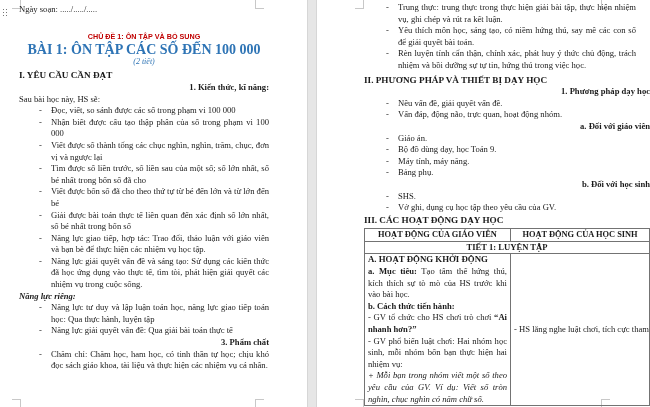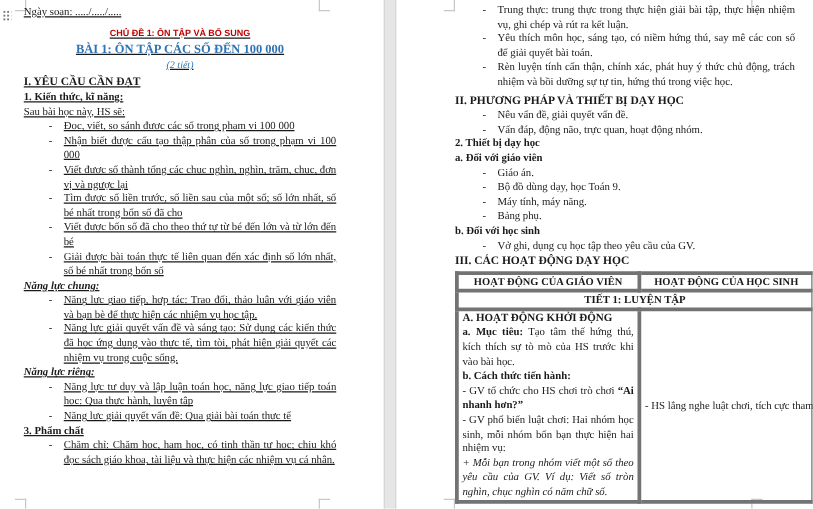--- a/index.html
+++ b/index.html
@@ -20,39 +20,39 @@
       background: #e6e6e6; border-left: 1px solid #d6d6d6; border-right: 1px solid #d6d6d6;
       box-sizing: border-box;
     }
     .crop { position: absolute; width: 8px; height: 8px; border-color: #c8c8c8; border-style: solid; border-width: 0; }
     .move-handle {
       position: absolute; left: 2px; top: 8px; width: 7px; height: 9px;
       background-image: radial-gradient(#777 0.8px, transparent 1px);
       background-size: 3px 3px;
     }
     .content { position: absolute; font-size: 8.6px; line-height: 11.6px; }
-    #page-left .content { left: 19px; top: 4px; width: 250px; text-decoration: underline; }
+    #page-left .content { left: 19px; top: 4px; width: 250px; }
     #page-right .content { left: 40px; top: 2px; width: 286px; }
     p { margin: 0; }
     .center { text-align: center; }
-    .title-red { color: #c00000; font-family: "Liberation Sans", sans-serif; font-weight: bold; font-size: 7.2px; margin-top: 5px; }
-    .title-blue { color: #2e74b5; font-weight: bold; font-size: 10px; margin-top: 2px; }
+    .title-red { color: #c00000; font-family: "Liberation Sans", sans-serif; font-weight: bold; font-size: 7.2px; margin-top: 15px; }
+    .title-blue { color: #2e74b5; font-weight: bold; font-size: 14px; margin-top: 2px; }
     .title-sub { color: #2e74b5; font-style: italic; font-size: 8px; }
     .h1 { font-weight: bold; font-size: 9.2px; margin-top: 3px; }
-    .h2 { font-weight: bold; }
+    .h2 { font-weight: bold; text-align: right; }
     .h3i { font-weight: bold; font-style: italic; }
     ul.dash { list-style: none; margin: 0; padding: 0 0 0 20px; }
     ul.dash li { position: relative; padding-left: 12px; text-align: justify; }
     ul.dash li::before { content: "-"; position: absolute; left: 0; top: 0; }
     #page-right ul.dash { padding-left: 22px; }
     table.act {
       border-collapse: collapse; width: 285px; margin-top: 2px; margin-left: 0px;
       font-size: 8.6px; line-height: 11.6px; table-layout: fixed;
     }
-    table.act td, table.act th { border: 3px solid #737373; padding: 0 3px; vertical-align: top; }
+    table.act td, table.act th { border: 1px solid #737373; padding: 0 3px; vertical-align: top; }
     table.act th { font-weight: bold; text-align: center; font-size: 8.4px; }
     .justify { text-align: justify; }
     .i { font-style: italic; }
     .b { font-weight: bold; }
   </style>
 </head>
 <body>
 
 <div class="page" id="page-left">
   <div class="move-handle"></div>
@@ -72,21 +72,20 @@
     <p>Sau bài học này, HS sẽ:</p>
     <ul class="dash">
       <li>Đọc, viết, so sánh được các số trong phạm vi 100 000</li>
       <li>Nhận biết được cấu tạo thập phân của số trong phạm vi 100 000</li>
       <li>Viết được số thành tổng các chục nghìn, nghìn, trăm, chục, đơn vị và ngược lại</li>
       <li>Tìm được số liền trước, số liền sau của một số; số lớn nhất, số bé nhất trong bốn số đã cho</li>
       <li>Viết được bốn số đã cho theo thứ tự từ bé đến lớn và từ lớn đến bé</li>
       <li>Giải được bài toán thực tế liên quan đến xác định số lớn nhất, số bé nhất trong bốn số</li>
     </ul>
 
-    <p class="h3i">Năng lực chung:</p>
     <ul class="dash">
       <li>Năng lực giao tiếp, hợp tác: Trao đổi, thảo luận với giáo viên và bạn bè để thực hiện các nhiệm vụ học tập.</li>
       <li>Năng lực giải quyết vấn đề và sáng tạo: Sử dụng các kiến thức đã học ứng dụng vào thực tế, tìm tòi, phát hiện giải quyết các nhiệm vụ trong cuộc sống.</li>
     </ul>
     <p class="h3i">Năng lực riêng:</p>
     <ul class="dash">
       <li>Năng lực tư duy và lập luận toán học, năng lực giao tiếp toán học: Qua thực hành, luyện tập</li>
       <li>Năng lực giải quyết vấn đề: Qua giải bài toán thực tế</li>
     </ul>
 
@@ -106,34 +105,35 @@
   <div class="crop" style="left:277px; top:399px; border-left-width:1px; border-top-width:1px;"></div>
 
   <div class="content">
     <ul class="dash" style="width:250px;">
       <li>Trung thực: trung thực trong thực hiện giải bài tập, thực hiện nhiệm vụ, ghi chép và rút ra kết luận.</li>
       <li>Yêu thích môn học, sáng tạo, có niềm hứng thú, say mê các con số để giải quyết bài toán.</li>
       <li>Rèn luyện tính cẩn thận, chính xác, phát huy ý thức chủ động, trách nhiệm và bồi dưỡng sự tự tin, hứng thú trong việc học.</li>
     </ul>
 
     <p class="h1">II. PHƯƠNG PHÁP VÀ THIẾT BỊ DẠY HỌC</p>
+    <p class="h2">1. Phương pháp dạy học</p>
     <ul class="dash">
       <li>Nêu vấn đề, giải quyết vấn đề.</li>
       <li>Vấn đáp, động não, trực quan, hoạt động nhóm.</li>
     </ul>
-    <p class="h2">2. Thiết bị dạy học</p>
     <p class="h2">a. Đối với giáo viên</p>
     <ul class="dash">
       <li>Giáo án.</li>
       <li>Bộ đồ dùng dạy, học Toán 9.</li>
       <li>Máy tính, máy năng.</li>
       <li>Bảng phụ.</li>
     </ul>
     <p class="h2">b. Đối với học sinh</p>
     <ul class="dash">
+      <li>SHS.</li>
       <li>Vở ghi, dụng cụ học tập theo yêu cầu của GV.</li>
     </ul>
 
     <p class="h1" style="margin-top:1px;">III. CÁC HOẠT ĐỘNG DẠY HỌC</p>
 
     <table class="act">
       <colgroup>
           <col style="width:146px">
           <col style="width:139px">
         </colgroup>

